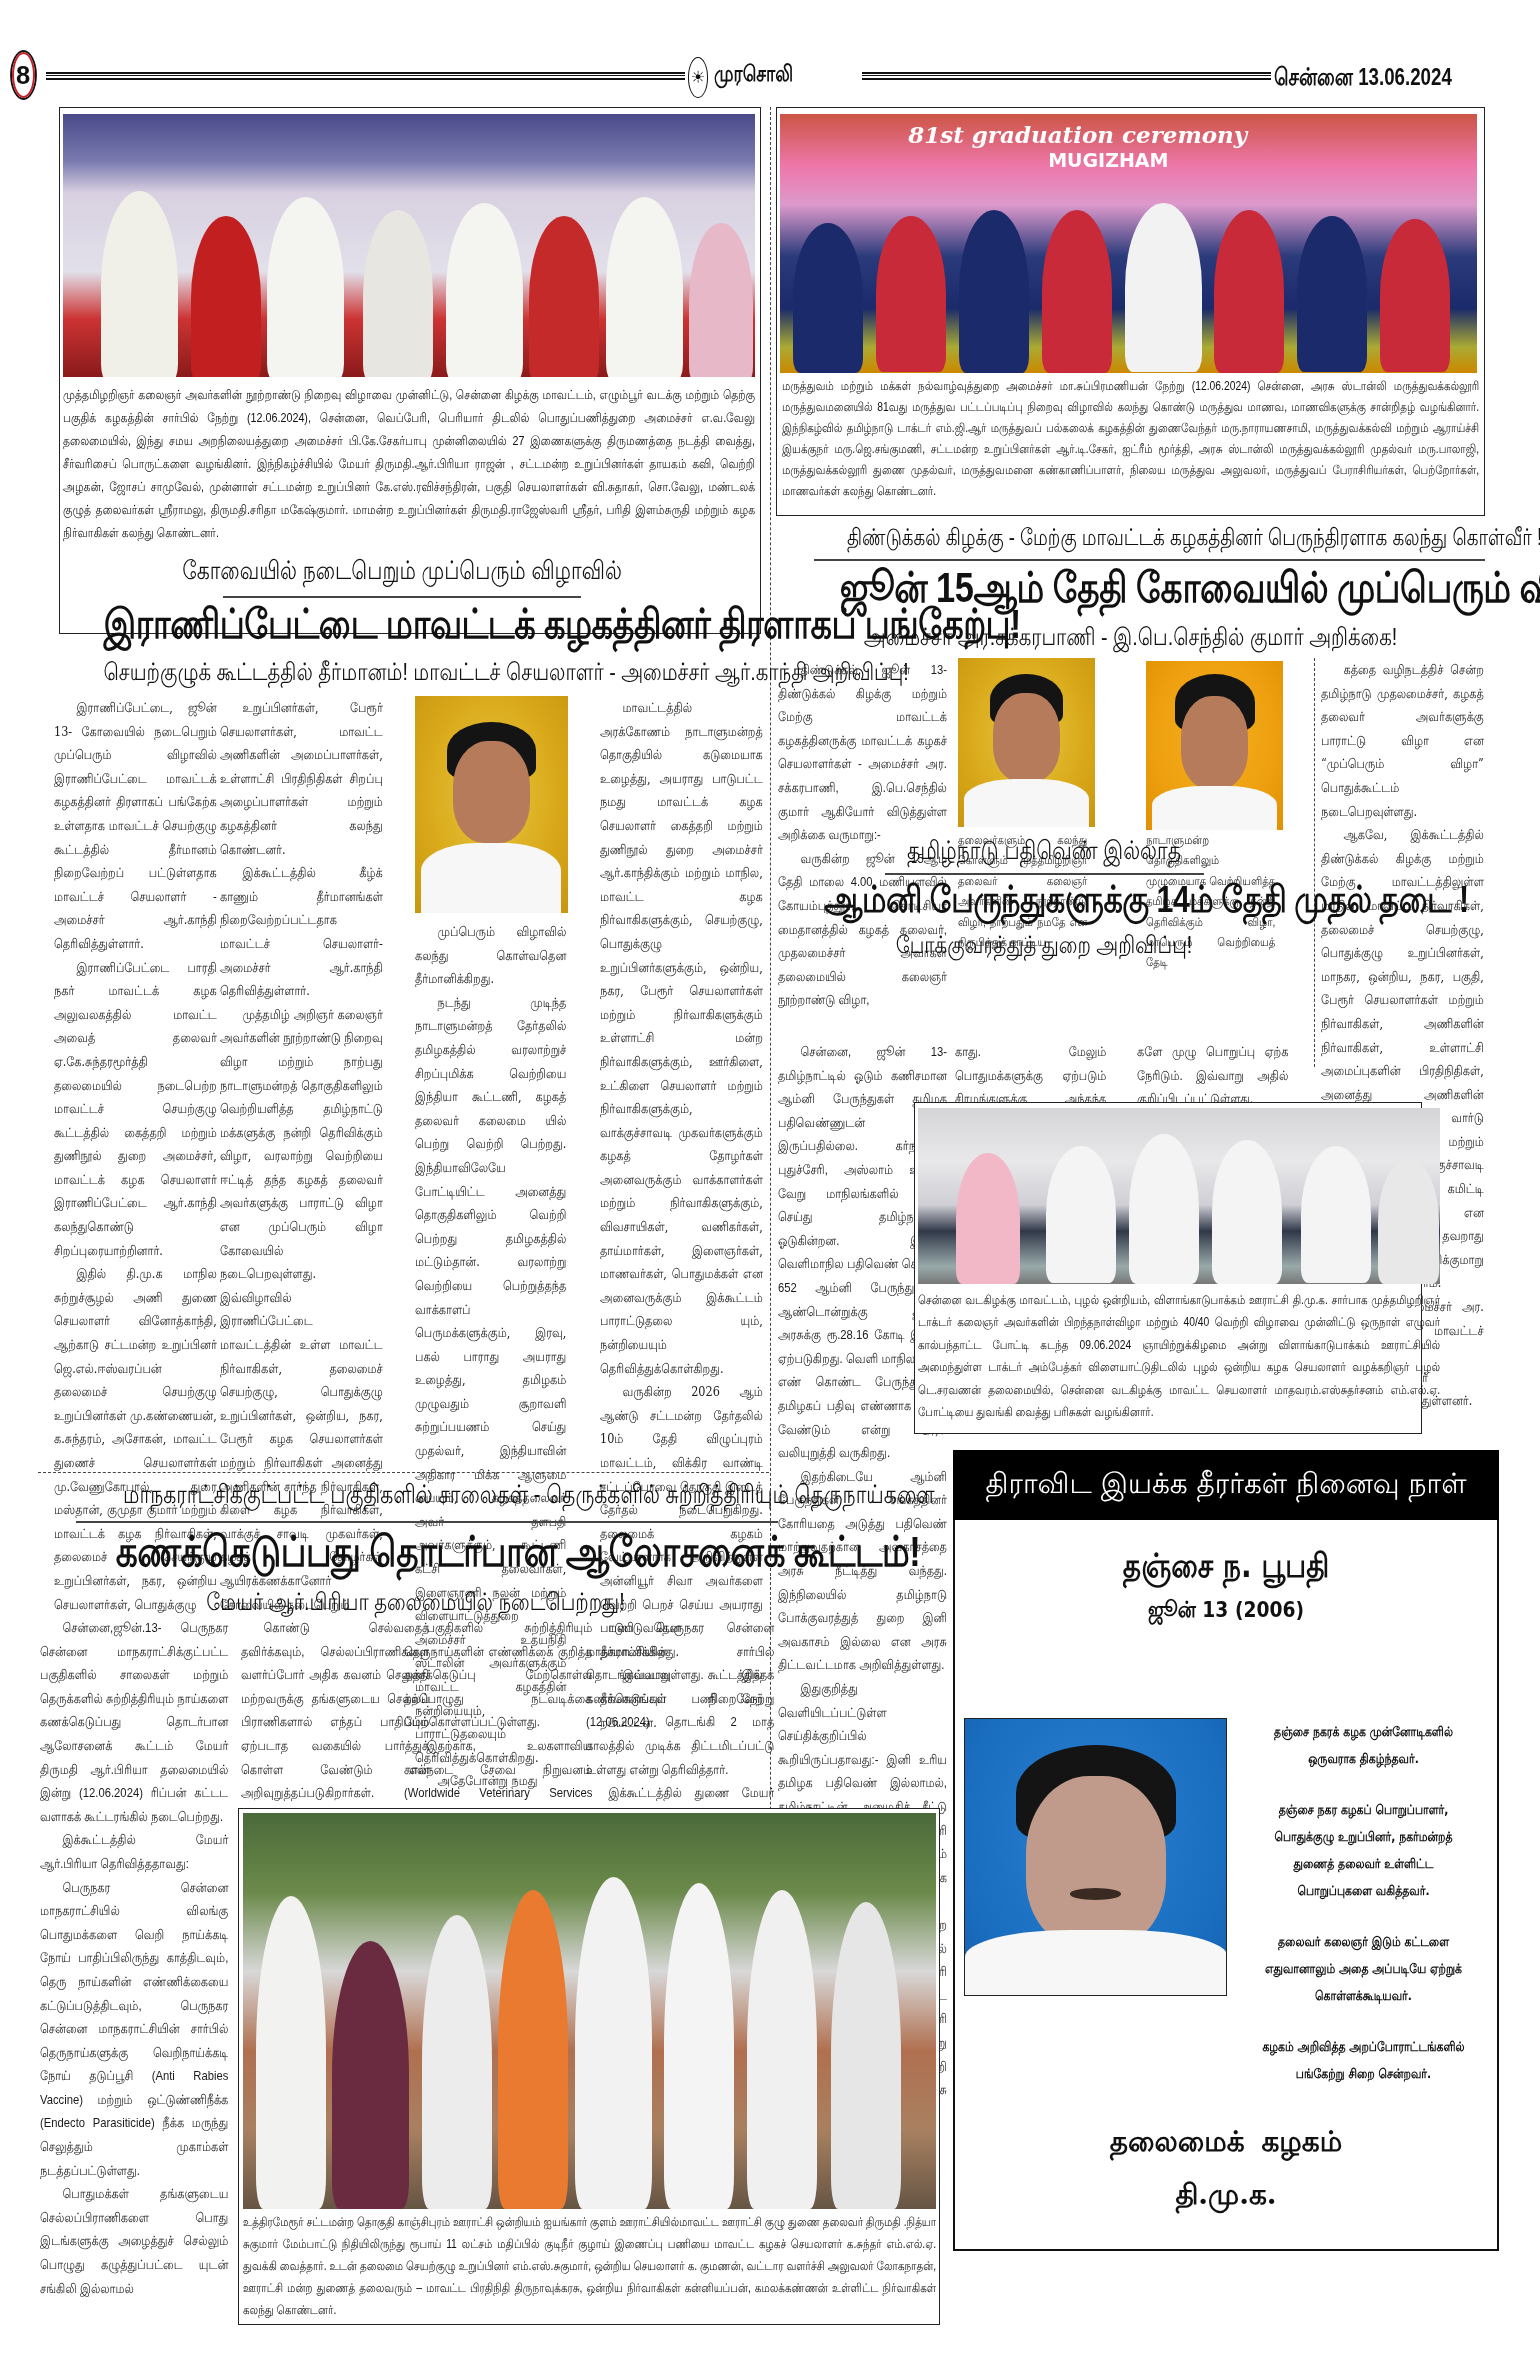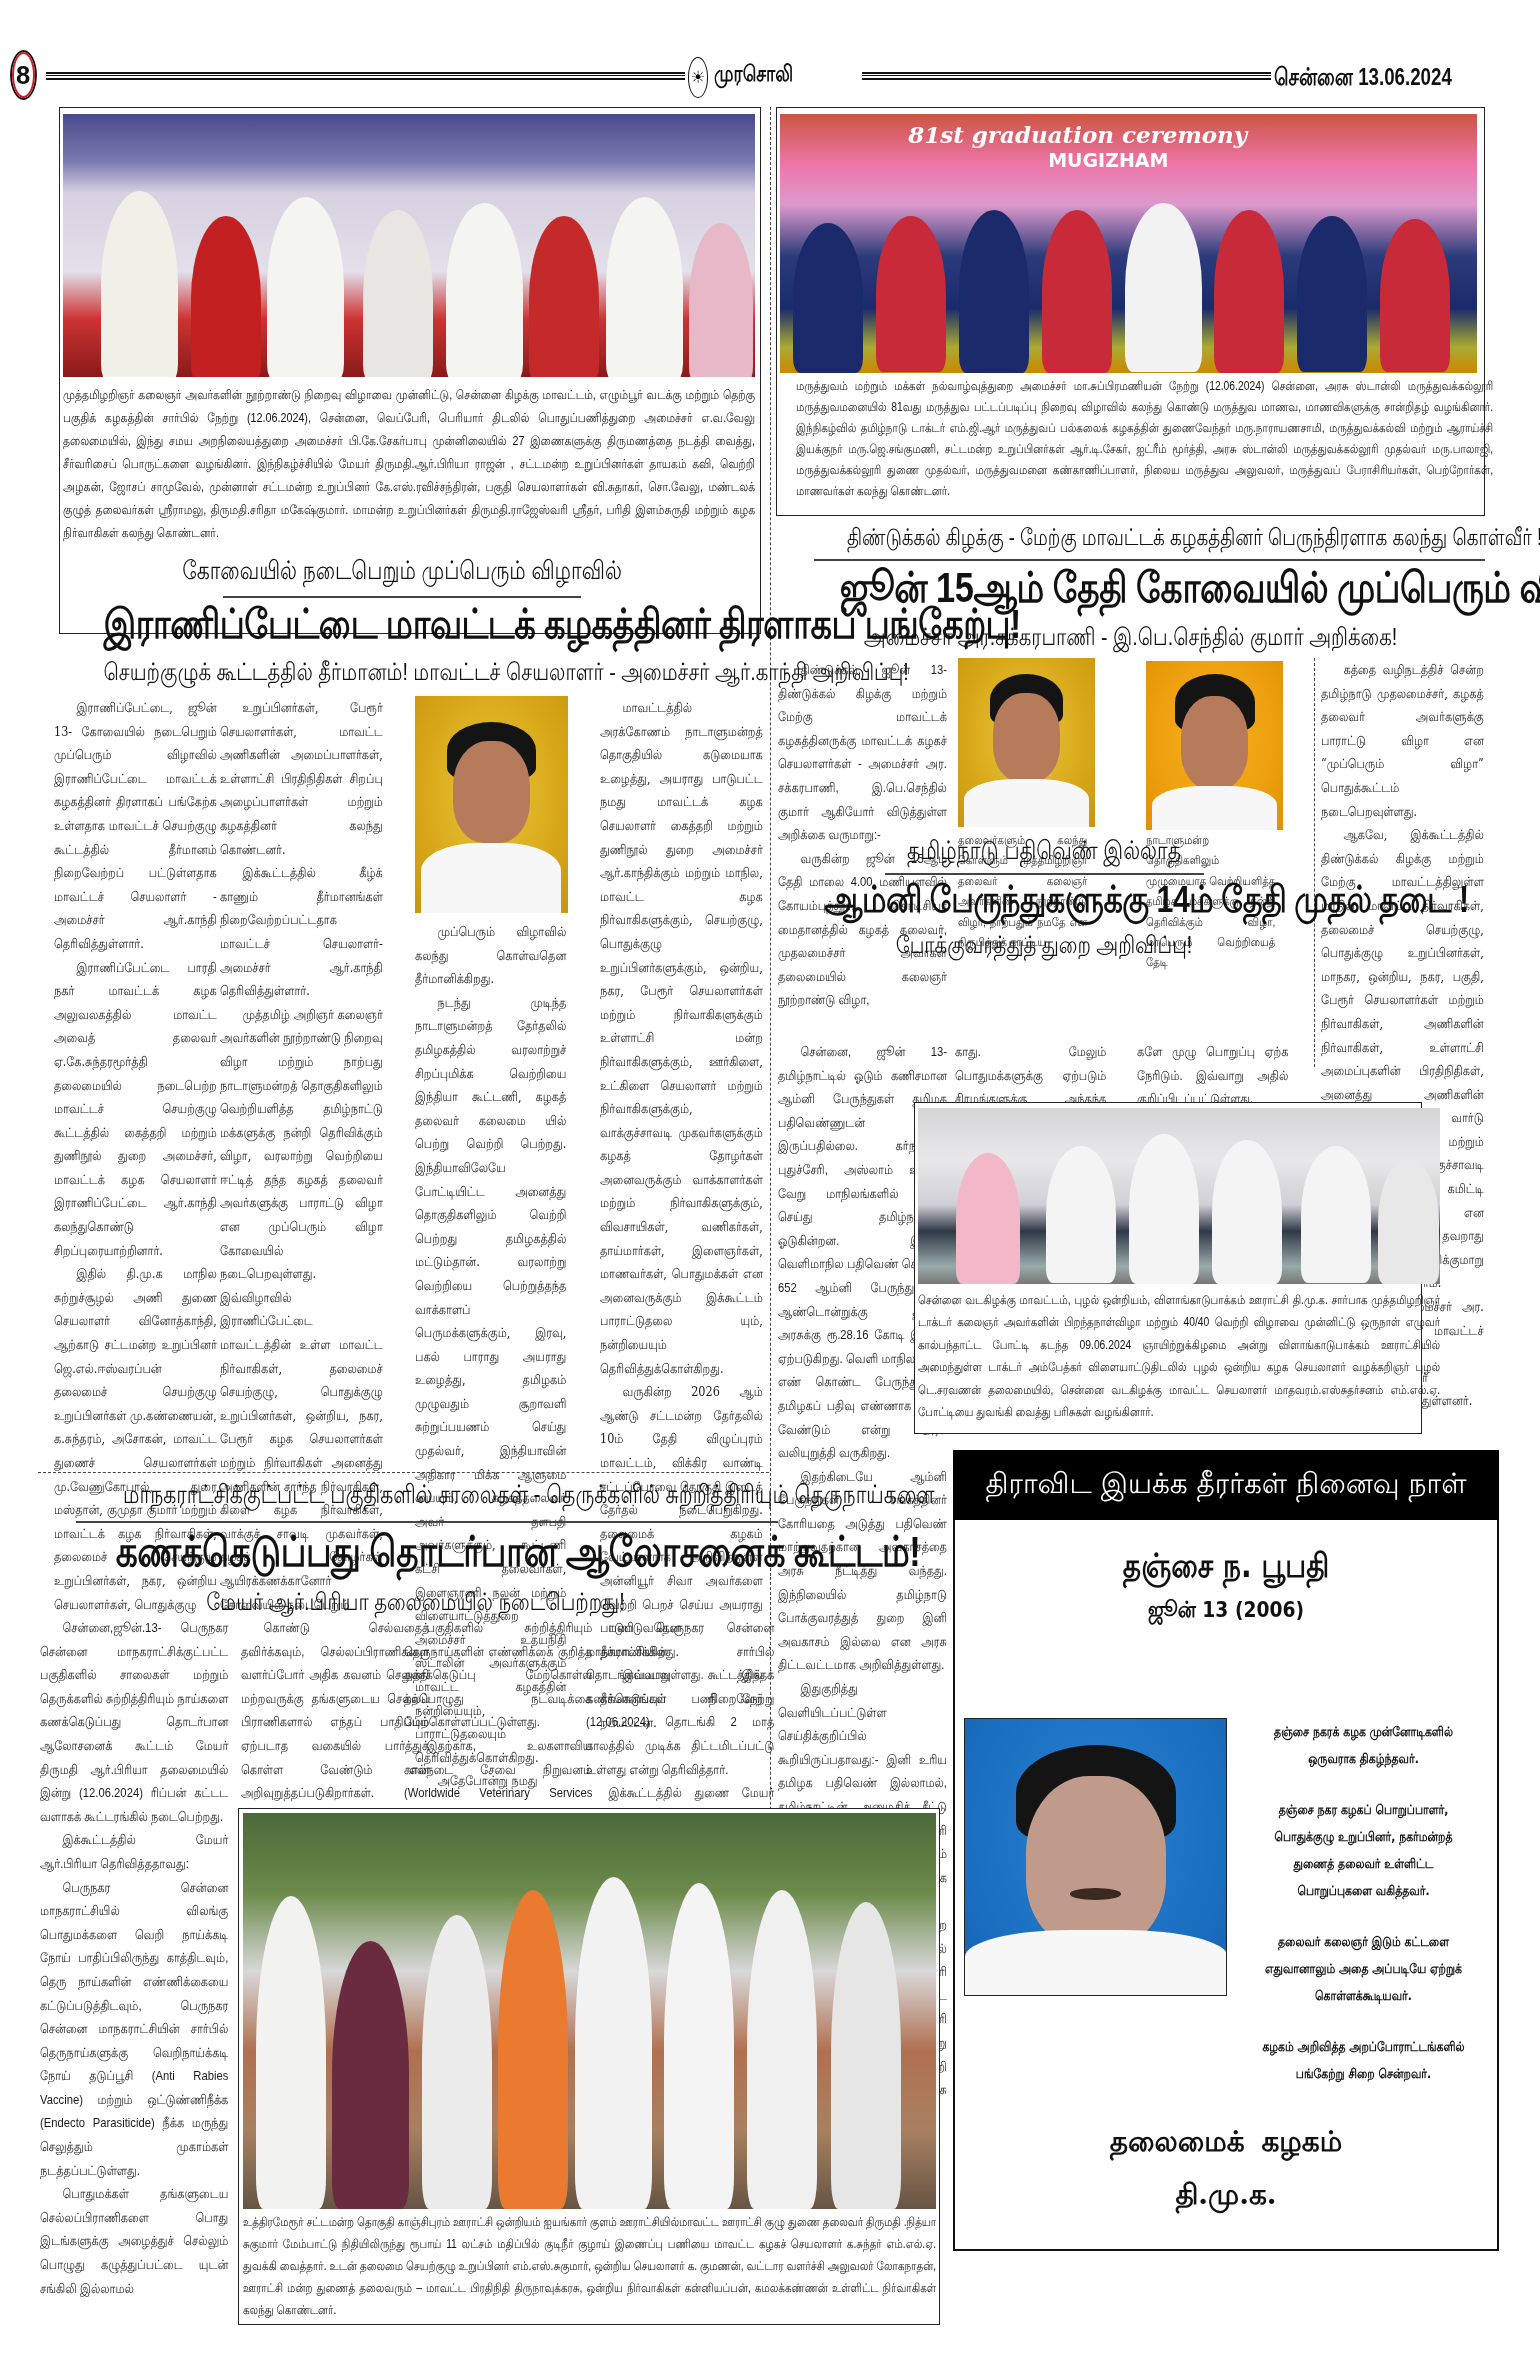--- a/index.html
+++ b/index.html
@@ -90,21 +90,21 @@
     <div class="abs" style="left:268px; top:35px; font:bold 19px 'DejaVu Sans', sans-serif; color:#fff;">MUGIZHAM</div>
     <div class="silhouette" style="left:12.8px; top:109px; width:70px; height:150px; background:#1a2a6a;"></div>
     <div class="silhouette" style="left:96px; top:102px; width:70px; height:156px; background:#c82a3a;"></div>
     <div class="silhouette" style="left:179px; top:96px; width:70px; height:163px; background:#1a2a6a;"></div>
     <div class="silhouette" style="left:262px; top:96px; width:70px; height:163px; background:#c82a3a;"></div>
     <div class="silhouette" style="left:345px; top:89px; width:77px; height:169px; background:#f2f2f2;"></div>
     <div class="silhouette" style="left:434px; top:96px; width:70px; height:163px; background:#c82a3a;"></div>
     <div class="silhouette" style="left:517px; top:102px; width:70px; height:156px; background:#1a2a6a;"></div>
     <div class="silhouette" style="left:600px; top:105px; width:70px; height:153px; background:#c82a3a;"></div>
   </div>
-  <div class="abs" style="left:19px; top:268px; width:697px;">
+  <div class="abs" style="left:5px; top:268px; width:697px;">
     <div class="caption caption-wide" style="font-size:12px; line-height:21px;">மருத்துவம் மற்றும் மக்கள் நல்வாழ்வுத்துறை அமைச்சர் மா.சுப்பிரமணியன் நேற்று (12.06.2024) சென்னை, அரசு ஸ்டான்லி மருத்துவக்கல்லூரி மருத்துவமனையில் 81வது மருத்துவ பட்டப்படிப்பு நிறைவு விழாவில் கலந்து கொண்டு மருத்துவ மாணவ, மாணவிகளுக்கு சான்றிதழ் வழங்கினார். இந்நிகழ்வில் தமிழ்நாடு டாக்டர் எம்.ஜி.ஆர் மருத்துவப் பல்கலைக் கழகத்தின் துணைவேந்தர் மரு.நாராயணசாமி, மருத்துவக்கல்வி மற்றும் ஆராய்ச்சி இயக்குநர் மரு.ஜெ.சங்குமணி, சட்டமன்ற உறுப்பினர்கள் ஆர்.டி.சேகர், ஐட்ரீம் மூர்த்தி, அரசு ஸ்டான்லி மருத்துவக்கல்லூரி முதல்வர் மரு.பாலாஜி, மருத்துவக்கல்லூரி துணை முதல்வர், மருத்துவமனை கண்காணிப்பாளர், நிலைய மருத்துவ அலுவலர், மருத்துவப் பேராசிரியர்கள், பெற்றோர்கள், மாணவர்கள் கலந்து கொண்டனர்.</div>
   </div>
 </div>
 
 <div class="abs" style="left:38px; top:556px; width:728px;">
   <div class="kicker">கோவையில் நடைபெறும் முப்பெரும் விழாவில்</div>
   <div class="kicker-rule" style="margin:7.7px 0 0 185px; width:358px;"></div>
   <div class="headline" style="margin-top:3.8px;">இராணிப்பேட்டை மாவட்டக் கழகத்தினர் திரளாகப் பங்கேற்பு!</div>
   <div class="subhead" style="margin-top:5.1px;">செயற்குழுக் கூட்டத்தில் தீர்மானம்! மாவட்டச் செயலாளர் - அமைச்சர் ஆர்.காந்தி அறிவிப்பு!</div>
 </div>

